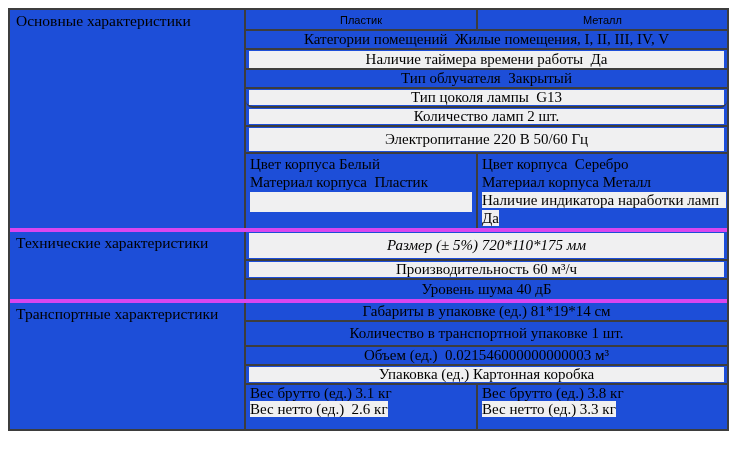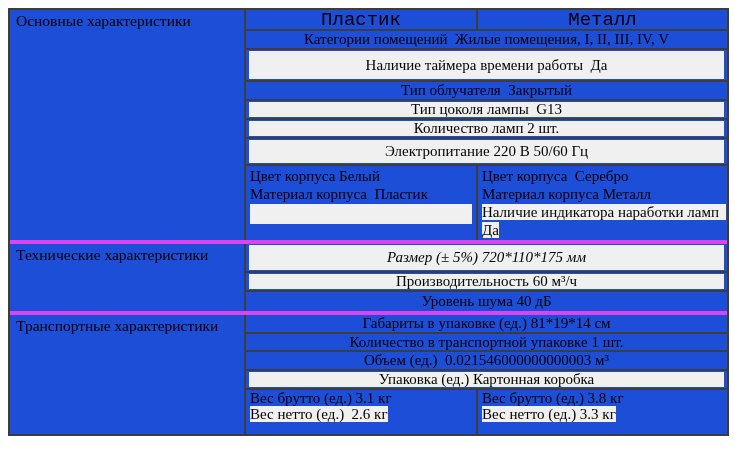--- a/index.html
+++ b/index.html
@@ -19,21 +19,21 @@
     border-right:2px solid #3d3d3d;
     padding:1px 4px 0 6px; font-size:15.5px; line-height:19px;
     white-space:pre-wrap;
   }
   .rows { flex:1; display:flex; flex-direction:column; min-width:0; }
   .row { box-sizing:border-box; display:flex; min-width:0; }
   .row:not(:last-child) { border-bottom:2px solid #3d3d3d; }
 
   .header-cell {
     flex:1; display:flex; align-items:center; justify-content:center;
-    font-family:Liberation Mono, monospace; font-size:19px;
+    font-family:Liberation Sans, sans-serif; font-size:11px;
     box-sizing:border-box;
   }
   .header-cell.first { flex:0 0 232px; border-right:2px solid #3d3d3d; }
 
   .merged-band {
     flex:1; margin:1px 3px; display:flex; flex-direction:column;
     align-items:center; justify-content:center; text-align:center;
     font-size:15px; line-height:17px; white-space:pre-wrap; min-width:0;
   }
   .gray { background:#f0f0f1; }
@@ -59,27 +59,27 @@
     <div class="section">
       <div class="title-cell">Основные характеристики</div>
       <div class="rows sec0">
         <div class="row" style="height: 21px;">
           <div class="header-cell first">Пластик</div>
           <div class="header-cell">Металл</div>
         </div>
         <div class="row" style="height: 19px;">
           <div class="merged-band"><span>Категории помещений  Жилые помещения, I, II, III, IV, V</span></div>
         </div>
-        <div class="row" style="height: 32px;">
+        <div class="row" style="height: 20px; align-items: center;">
           <div class="merged-band gray"><span>Наличие таймера времени работы  Да</span></div>
         </div>
         <div class="row" style="height: 19px;">
           <div class="merged-band"><span>Тип облучателя  Закрытый</span></div>
         </div>
-        <div class="row" style="height: 19px;">
+        <div class="row" style="height: 19px; border-radius: 7px;">
           <div class="merged-band gray"><span>Тип цоколя лампы  G13</span></div>
         </div>
         <div class="row" style="height: 19px;">
           <div class="merged-band gray"><span>Количество ламп 2 шт.</span></div>
         </div>
         <div class="row" style="height: 27px;">
           <div class="merged-band gray"><span>Электропитание 220 В 50/60 Гц</span></div>
         </div>
         <div class="row" style="height: 74px;">
           <div class="split-left">
@@ -108,21 +108,21 @@
           <div class="merged-band"><span>Уровень шума 40 дБ</span></div>
         </div>
       </div>
     </div>
     <div class="section">
       <div class="title-cell">Транспортные характеристики</div>
       <div class="rows sec2">
         <div class="row" style="height: 19px;">
           <div class="merged-band"><span>Габариты в упаковке (ед.) 81*19*14 см</span></div>
         </div>
-        <div class="row" style="height: 18px;">
+        <div class="row" style="height: 25px;">
           <div class="merged-band"><span>Количество в транспортной упаковке 1 шт.</span></div>
         </div>
         <div class="row" style="height: 19px;">
           <div class="merged-band"><span>Объем (ед.)  0.021546000000000003 м³</span></div>
         </div>
         <div class="row" style="height: 19px;">
           <div class="merged-band gray"><span>Упаковка (ед.) Картонная коробка</span></div>
         </div>
         <div class="row" style="height: 44px;">
           <div class="split-left">

